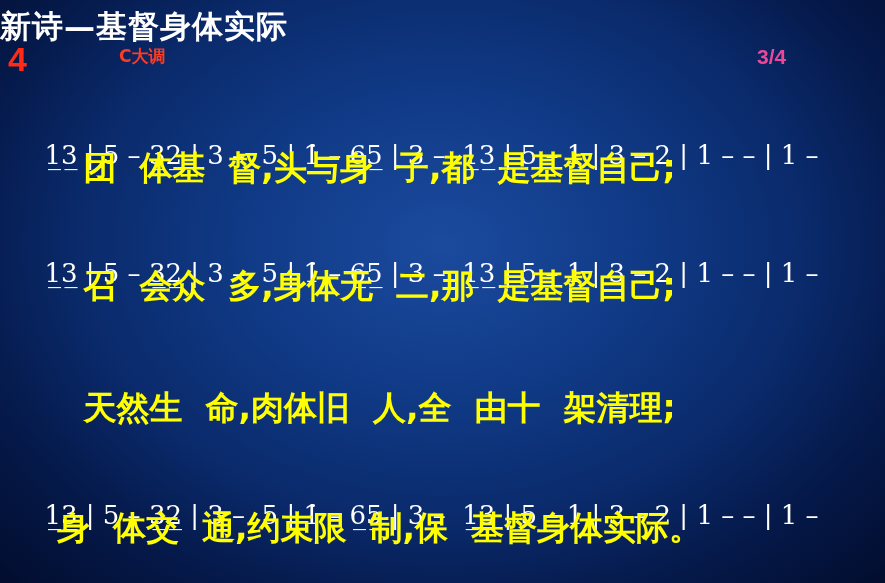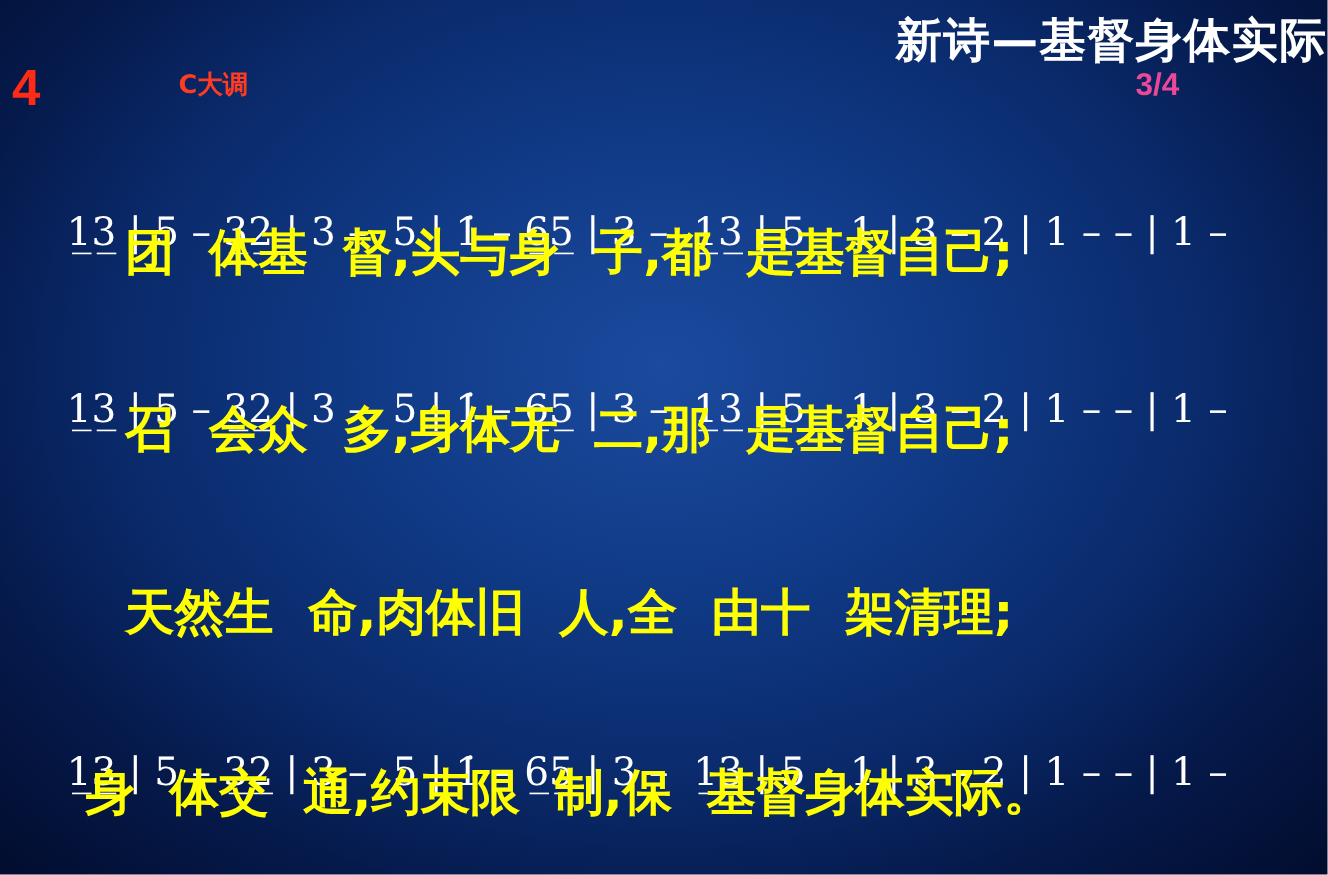--- a/index.html
+++ b/index.html
@@ -3,21 +3,21 @@
 <meta charset="utf-8">
 <style>
   html,body{margin:0;padding:0;}
   body{
     width:885px;height:583px;overflow:hidden;
     background:radial-gradient(ellipse at 50% 42%, #1b4a9e 0%, #103a86 32%, #0a2a6b 58%, #05194a 78%, #020d2e 100%);
     font-family:"Liberation Sans", sans-serif;
     position:relative;
   }
   .title{
-    position:absolute;top:6px;left:0;width:885px;text-align:right;
+    position:absolute;top:6px;left:0;width:885px;text-align:left;
     color:#ffffff;font-size:31px;font-weight:bold;letter-spacing:1px;
     font-family:"DejaVu Sans","Liberation Sans",sans-serif;
   }
   .number4{
     position:absolute;left:8px;top:40px;color:#ff2b16;font-size:34px;font-weight:bold;
   }
   .key{
     position:absolute;left:103px;top:45px;color:#ff3b22;font-size:17px;font-weight:bold;
     font-family:"DejaVu Sans","Liberation Sans",sans-serif;
     margin-left:16px;

